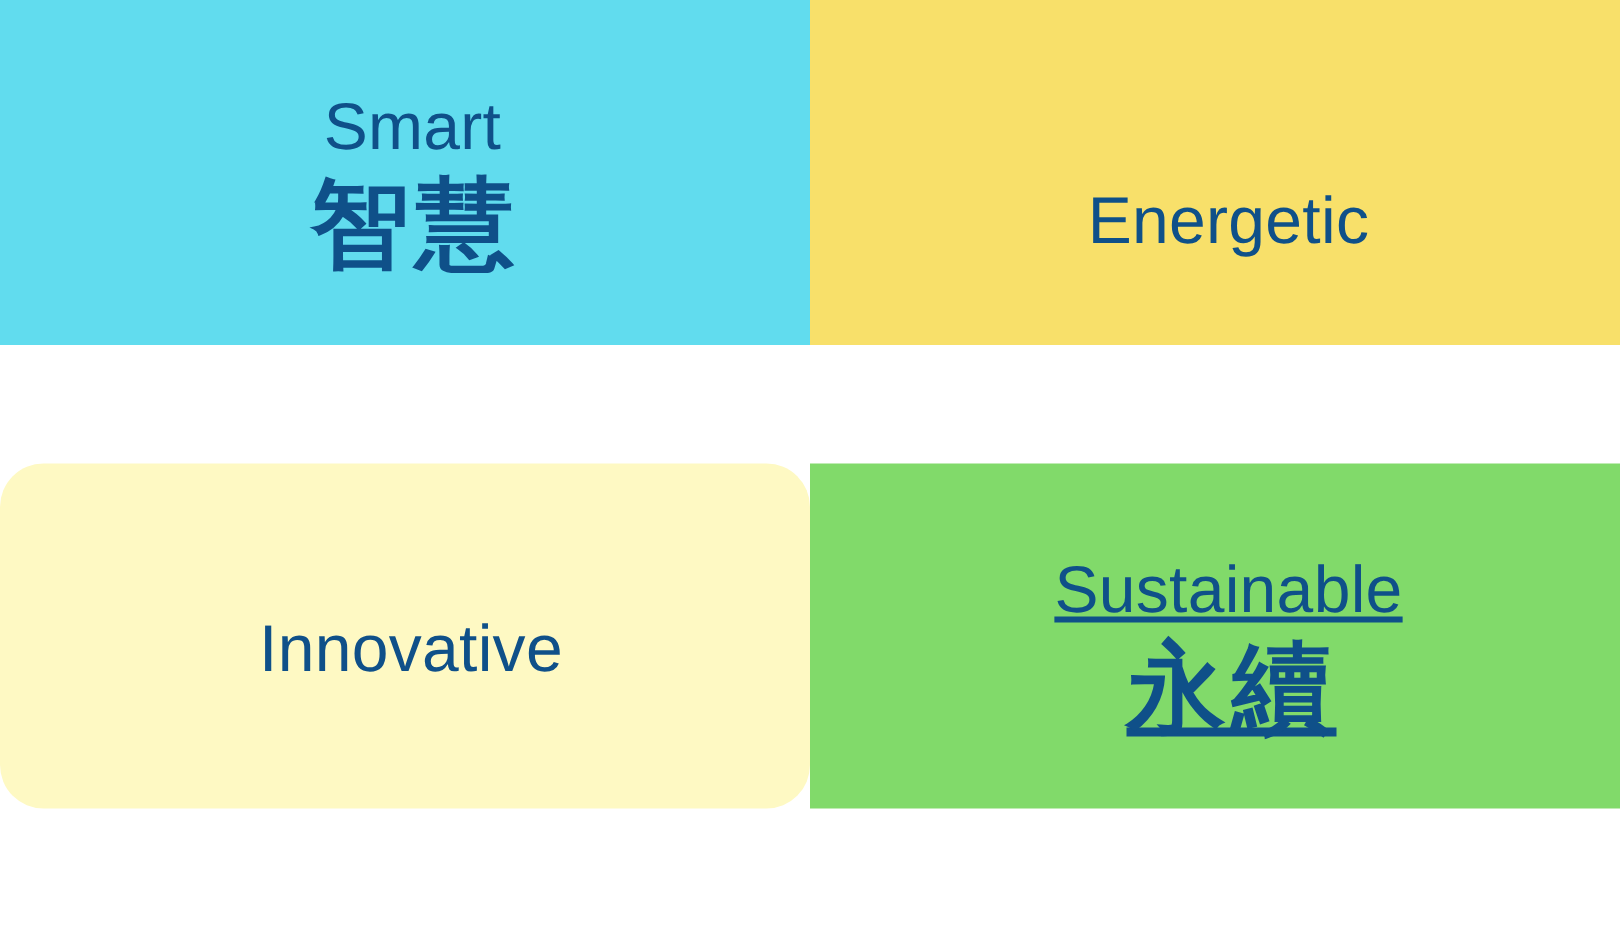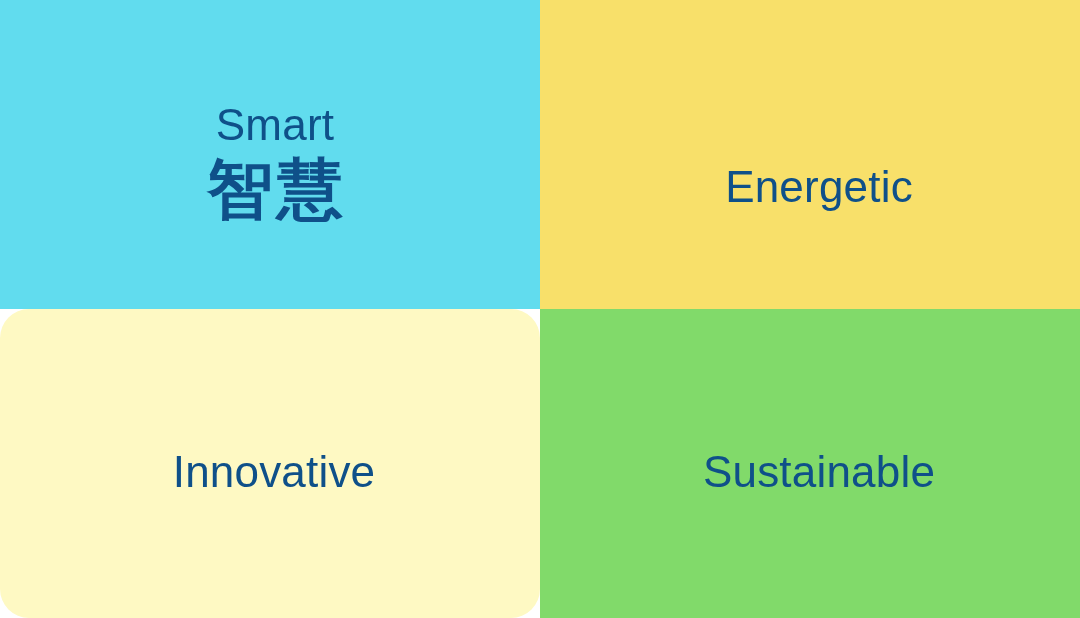--- a/index.html
+++ b/index.html
@@ -18,21 +18,21 @@
     height: 618px;
     overflow: hidden;
     display: grid;
     grid-template-columns: 540px 540px;
     grid-template-rows: 309px 309px;
   }
 
   .quadrant {
     position: relative;
     width: 540px;
-    height: 309px;
+    height: 230px;
     overflow: hidden;
     box-sizing: border-box;
   }
 
   
   .value-block {
     position: absolute;
     left: 0;
     right: 0;
     top: 0;
@@ -67,21 +67,21 @@
     text-indent: 4px;
     line-height: 1.08;
     margin-top: 6px;
     white-space: nowrap;
   }
 
   
   .q-smart       .value-block { padding-left: 10px; }
   .q-energetic   .value-block { padding-left: 18px; margin-top: 48px; }
   .q-innovative  .value-block { padding-left: 8px;  }
-  .q-sustainable .value-block { padding-left: 18px; }
+  .q-sustainable .value-block { padding-left: 18px; text-decoration: underline; }
 </style>
 </head>
 <body>
 
 <div class="poster">
 
   <div class="quadrant q-smart" style="background-color: rgb(97, 220, 238); color: rgb(15, 80, 137);">
     <div class="value-block">
       <div class="value-en">Smart</div>
       <div class="value-cjk">智慧</div>
@@ -96,16 +96,17 @@
 
   <div class="quadrant q-innovative" style="background-color: #fef9c3; color: rgb(15, 80, 137); border-radius: 29px;">
     <div class="value-block">
       <div class="value-en">Innovative</div>
     </div>
   </div>
 
   <div class="quadrant q-sustainable" style="background-color: rgb(129, 218, 106); color: rgb(15, 80, 137);">
     <div class="value-block">
       <div class="value-en">Sustainable</div>
+      <div class="value-cjk">永續</div>
     </div>
   </div>
 
 </div>
 
 </body></html>

